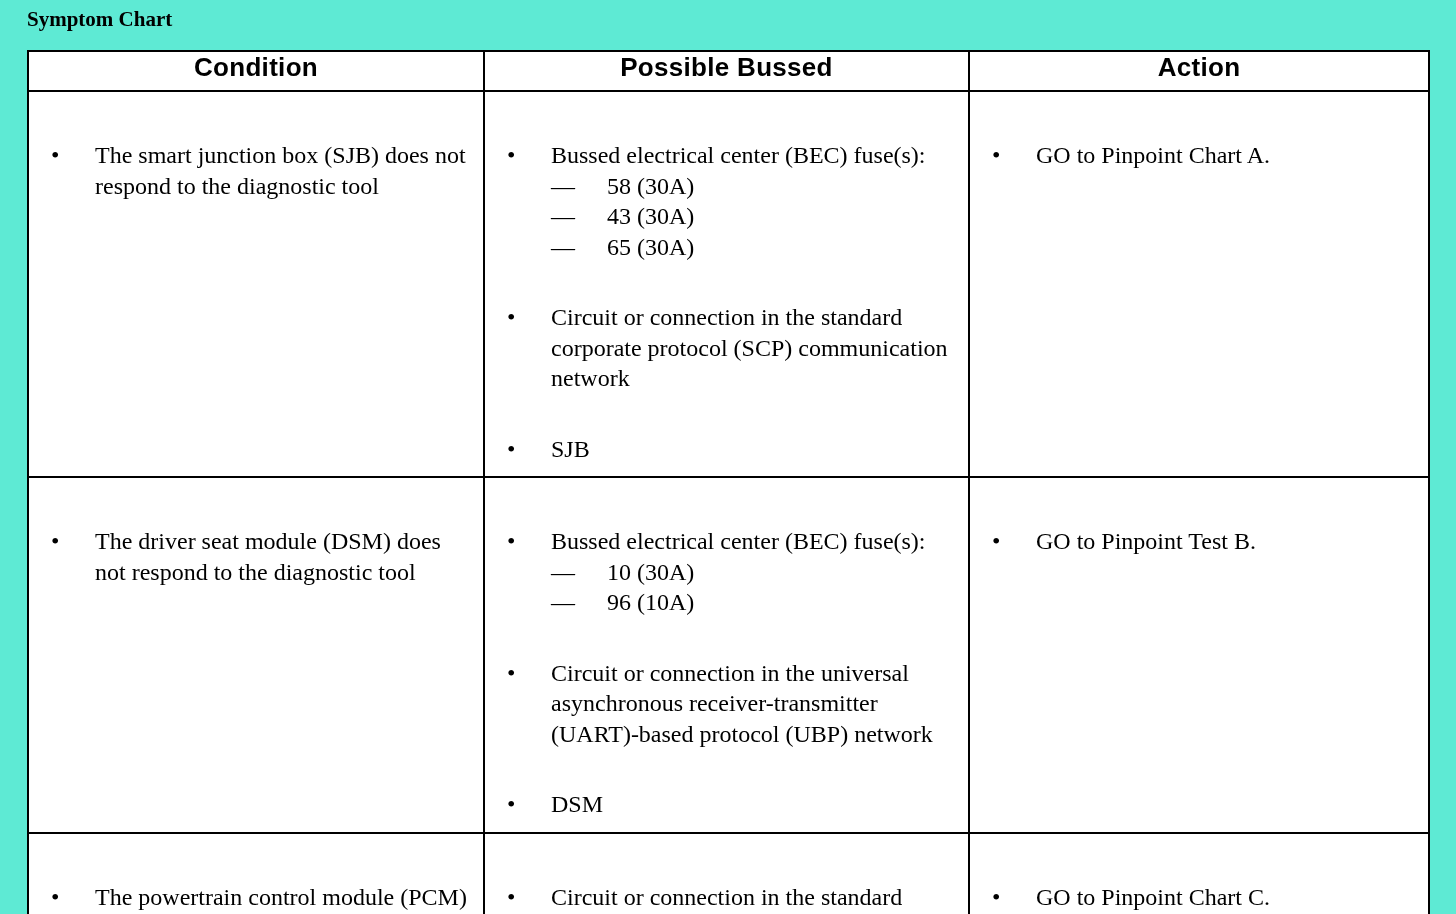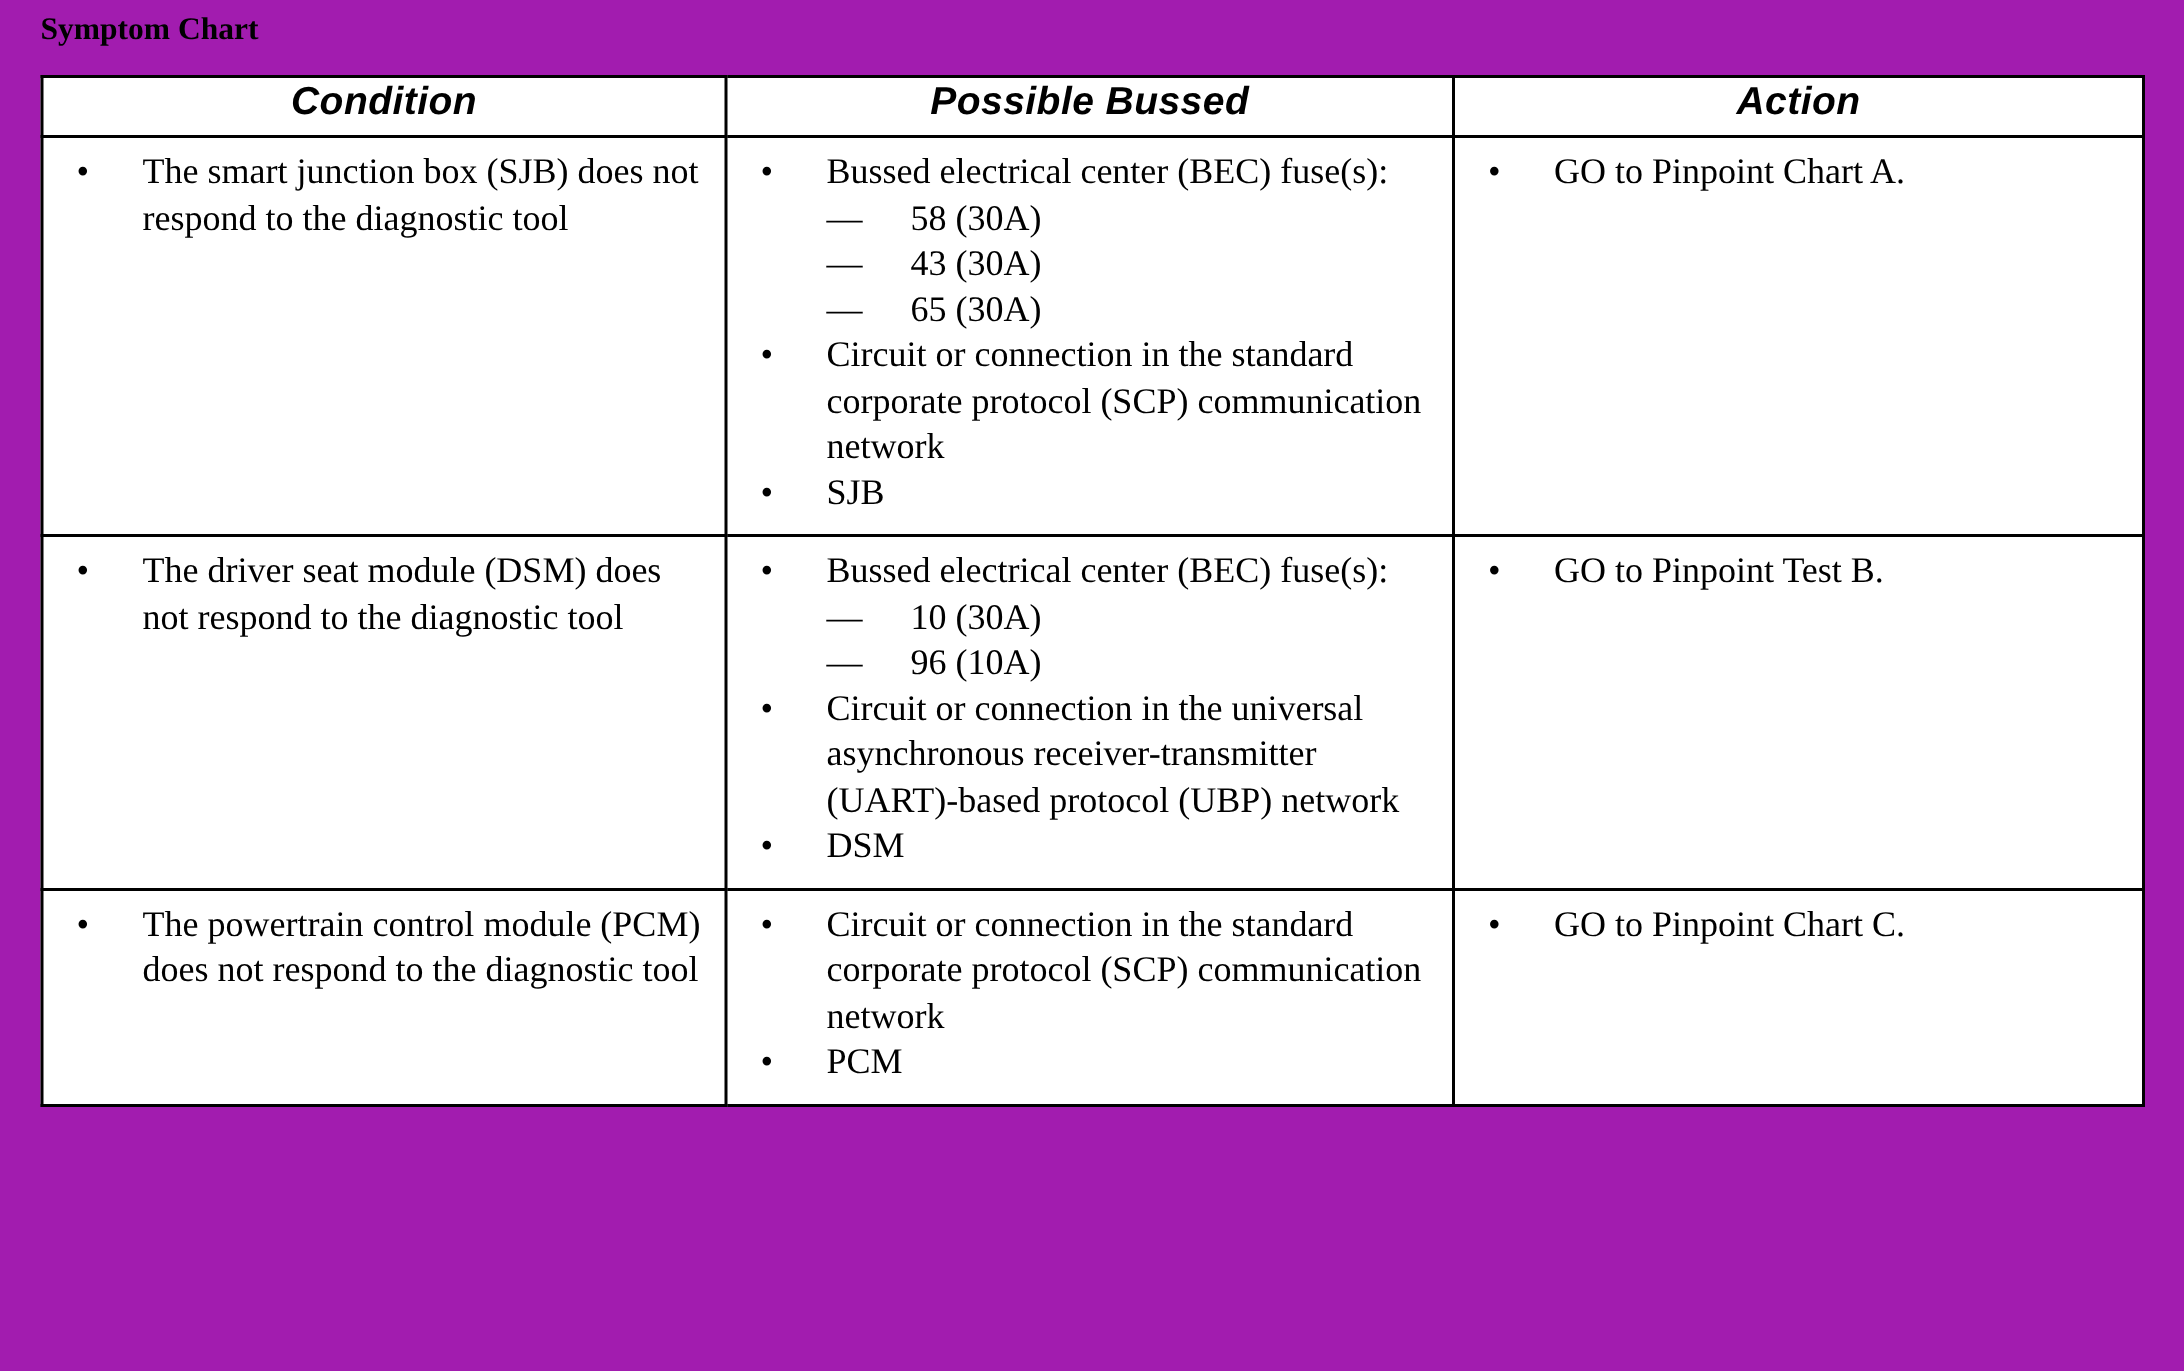--- a/index.html
+++ b/index.html
@@ -12,21 +12,21 @@
     height: 914px;
     font-family: "Liberation Serif", "DejaVu Serif", serif;
     color: #000000;
     overflow: hidden;
   }
 
   .page {
     position: relative;
     width: 1456px;
     height: 914px;
-    background: #a21caf;
+    background: #5eead4;
   }
 
   .doc-title {
     position: absolute;
     left: 27px;
     top: 7px;
     font-family: "Liberation Serif", "DejaVu Serif", serif;
     font-weight: bold;
     font-size: 21px;
     line-height: 24px;
@@ -53,21 +53,20 @@
   }
 
   .col-condition { width: 456px; }
   .col-sources   { width: 485px; }
   .col-action    { width: 460px; }
 
   .hdr-cell {
     height: 38px;
     text-align: center;
     vertical-align: middle;
-    font-style: italic;
   }
   .hdr-text {
     font-family: "Liberation Sans", "DejaVu Sans", sans-serif;
     font-weight: bold;
     font-size: 26px;
     line-height: 30px;
     letter-spacing: 0.3px;
   }
 
   .cell-inner {
@@ -90,20 +89,21 @@
   ul.bullets > li.bullet-item > .bullet-dot {
     position: absolute;
     left: 14px;
     top: 0;
     width: 12px;
     font-size: 24px;
     line-height: 30.5px;
   }
   .bullet-text {
     display: block;
+    margin-top: 40px;
   }
 
   ul.subdashes {
     list-style: none;
     margin: 0;
     padding: 0;
   }
   ul.subdashes > li.sub-item {
     position: relative;
     padding-left: 56px;

